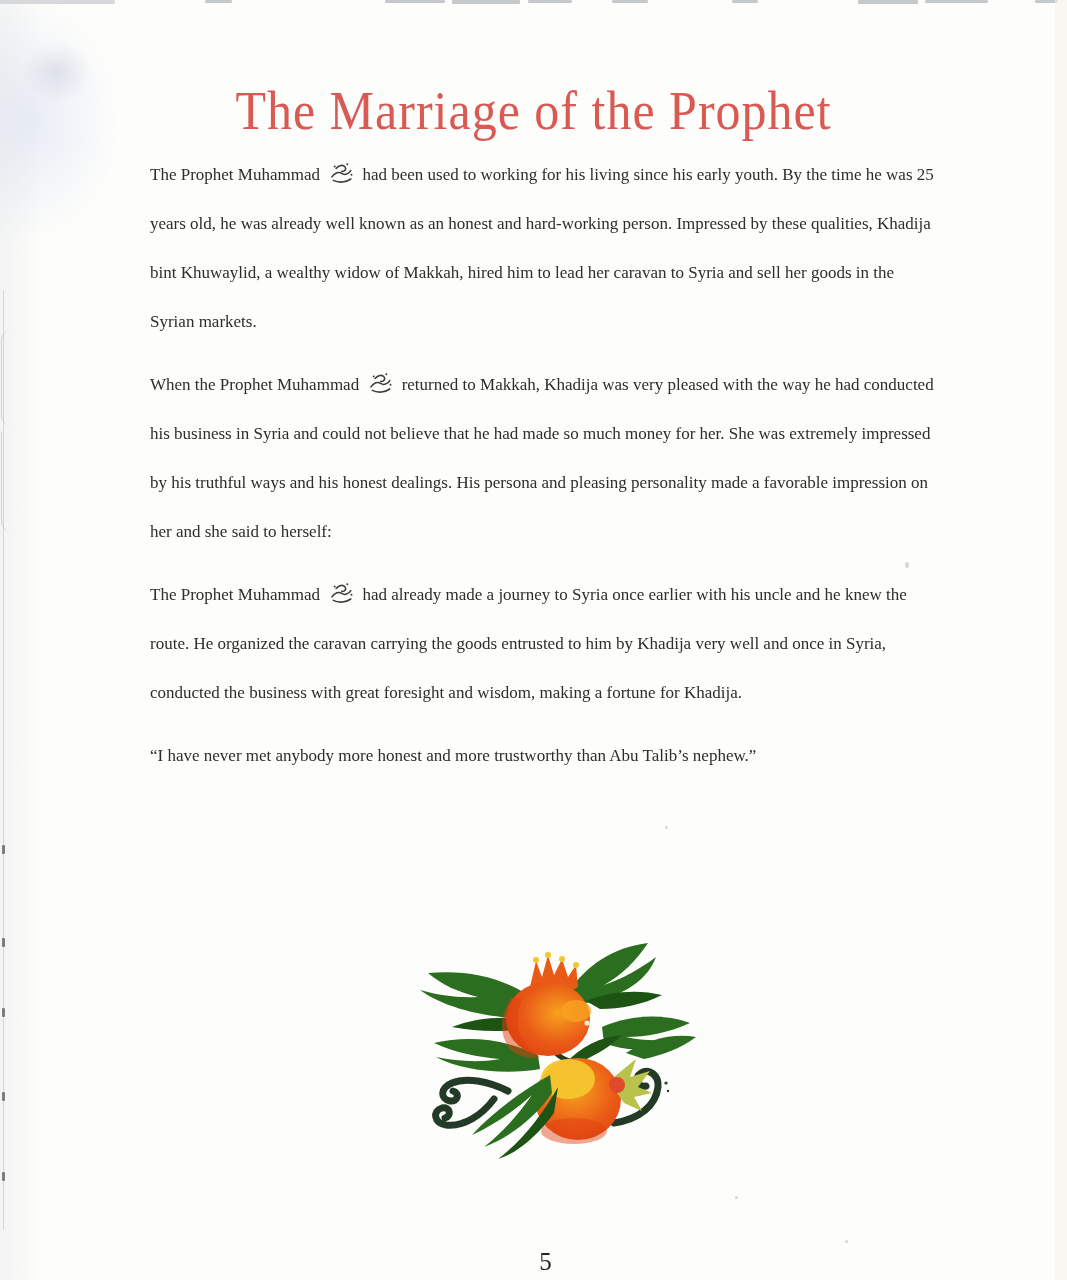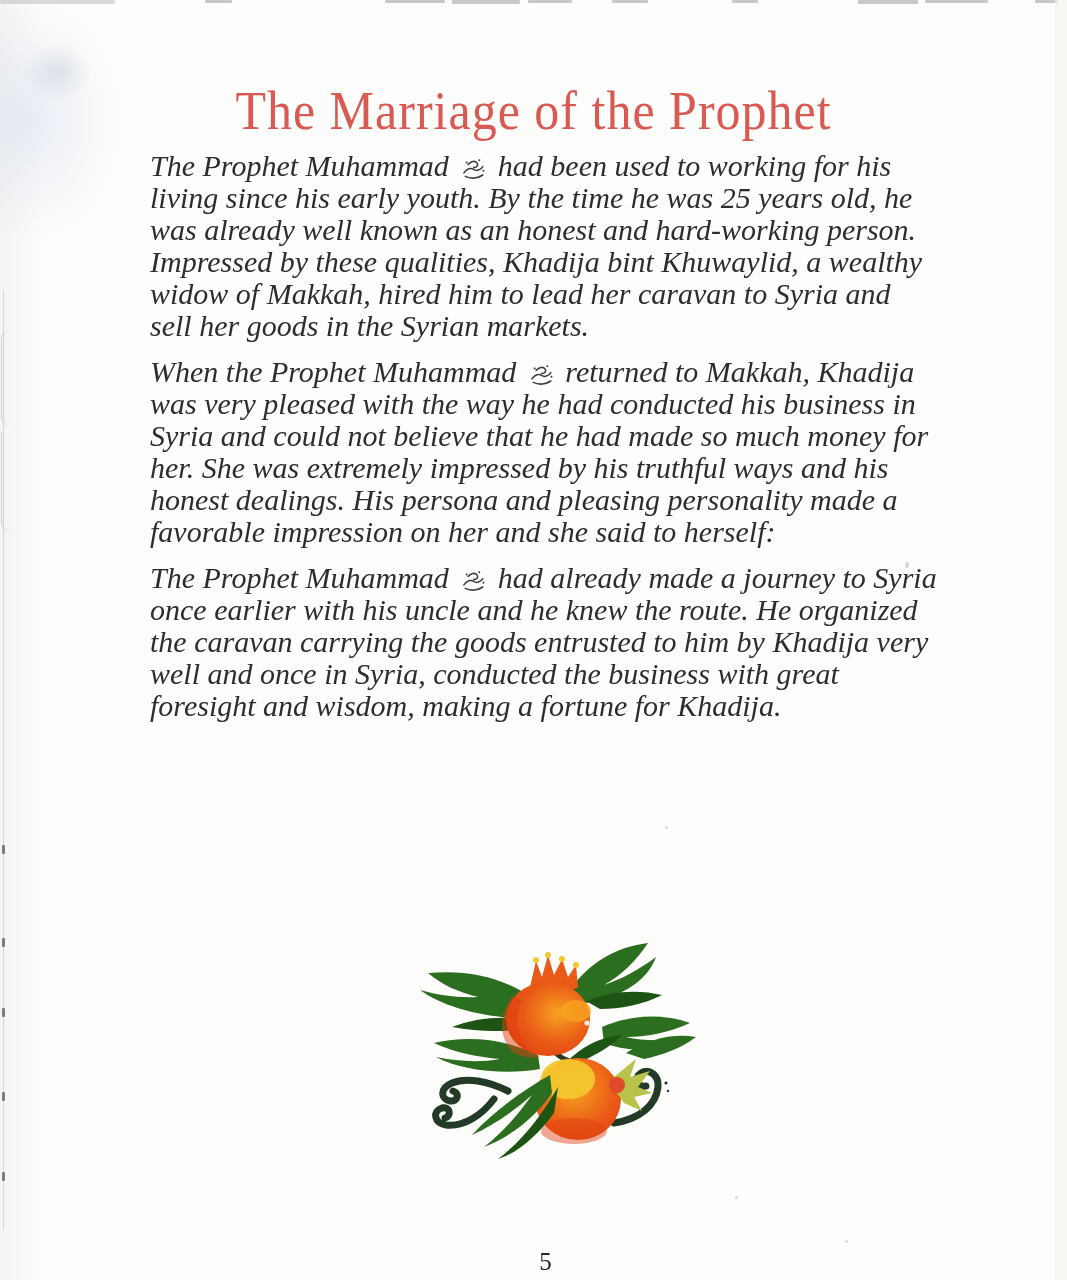--- a/index.html
+++ b/index.html
@@ -24,21 +24,21 @@
   .right-band{position:absolute;top:0;right:0;width:12px;height:1280px;background:#f7f4ec;opacity:.6;}
   .speck{position:absolute;background:#8d9096;border-radius:50%;opacity:.35;}
 
   
   .title{position:absolute;top:48px;left:0;width:1067px;text-align:center;
     font-size:50px;font-weight:normal;letter-spacing:1px;color:var(--title-red);
     transform:scaleY(1.08);}
 
   
   .body-text{position:absolute;left:150px;top:150px;width:788px;
-    font-size:30px;line-height:32px;color:var(--body-text);font-style:italic;}
+    font-size:17px;line-height:49px;color:var(--body-text);}
   .body-text p{margin:0 0 14px 0;}
   .pbuh{display:inline-block;width:28px;height:24px;vertical-align:-4px;margin:0 3px;}
   .pbuh svg{width:100%;height:100%;}
   .pbuh path{fill:none;stroke:#3c3c3c;stroke-width:2.2;stroke-linecap:round;}
   .pbuh circle{fill:#3c3c3c;}
 
   
   .illustration{position:absolute;left:390px;top:935px;width:320px;height:230px;}
   .leaf{fill:var(--leaf-green);}
   .leaf-dark{fill:var(--leaf-dark);}
@@ -109,20 +109,21 @@
       <p>The Prophet Muhammad 
     <span class="pbuh"><svg viewBox="0 0 40 34" aria-hidden="true">
             <path d="M7,24 C11,18 17,16 21,19 C25,22 31,20 34,15"></path>
             <path d="M13,12 C17,7 23,6 26,10 C28,13 25,17 21,16"></path>
             <path d="M9,29 C17,33 27,32 34,27"></path>
             <circle cx="11" cy="9" r="1.4"></circle>
             <circle cx="29" cy="6" r="1.4"></circle>
             <circle cx="35" cy="21" r="1.4"></circle>
           </svg></span>
    had already made a journey to Syria once earlier with his uncle and he knew the route. He organized the caravan carrying the goods entrusted to him by Khadija very well and once in Syria, conducted the business with great foresight and wisdom, making a fortune for Khadija.</p>
+      <p>“I have never met anybody more honest and more trustworthy than Abu Talib’s nephew.”</p>
     </div>
 
   <div class="illustration">
     <svg viewBox="0 0 320 230" width="320" height="230">
       <defs>
         <radialGradient id="gf1" cx="62%" cy="42%" r="75%">
           <stop offset="0%" style="stop-color:var(--fruit-highlight)"></stop>
           <stop offset="55%" style="stop-color:var(--fruit-orange)"></stop>
           <stop offset="100%" style="stop-color:var(--fruit-shadow)"></stop>
         </radialGradient>

